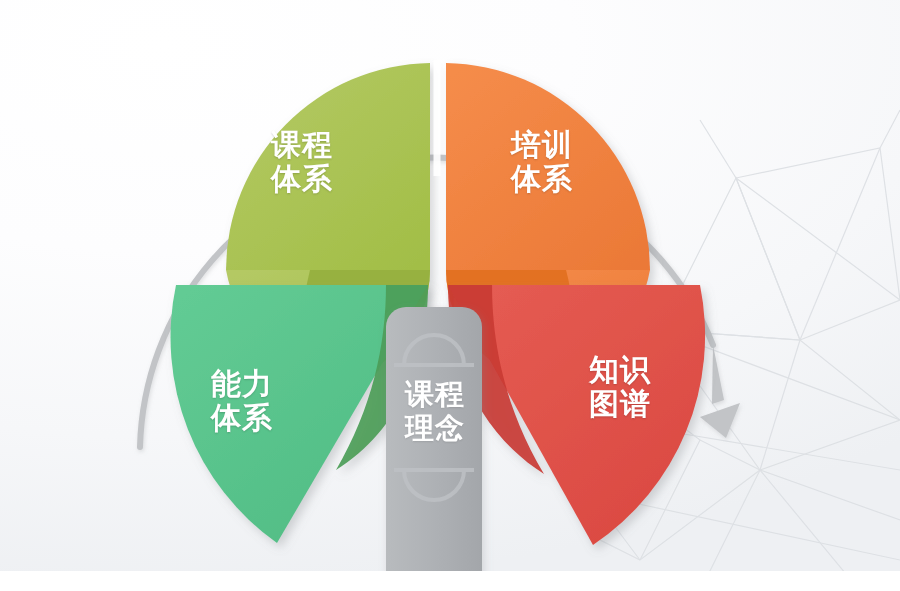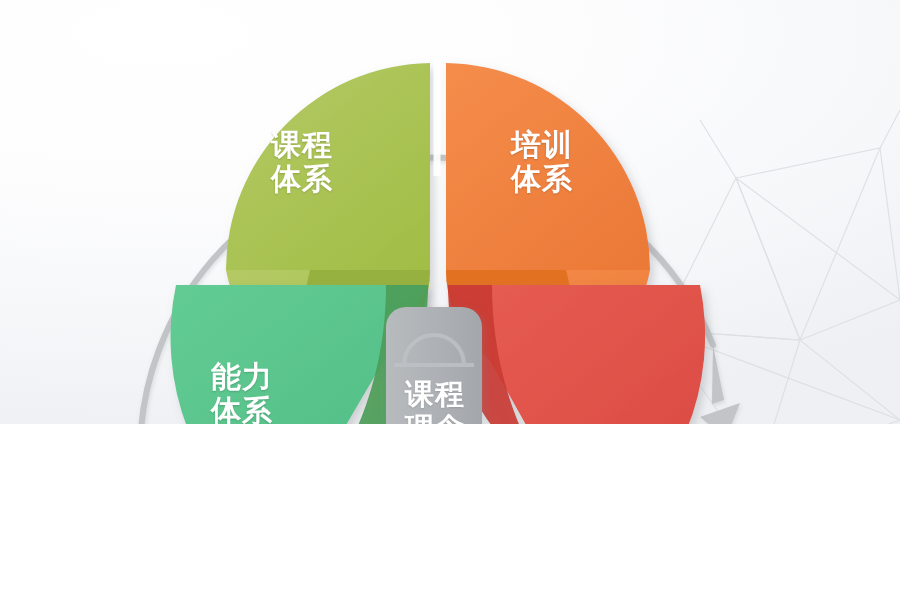--- a/index.html
+++ b/index.html
@@ -7,21 +7,21 @@
     margin: 0;
     padding: 0;
     background: #ffffff;
   }
   body {
     font-family: "DejaVu Sans", "Liberation Sans", sans-serif;
   }
   #stage {
     position: relative;
     width: 900px;
-    height: 424px;
+    height: 571px;
     overflow: hidden;
     background:
       radial-gradient(120% 95% at 18% 8%, #ffffff 0%, #fdfdfe 38%, #f6f7f9 72%, #eef0f3 100%);
   }
   #stage svg.layer {
     position: absolute;
     left: 0;
     top: 0;
     width: 900px;
     height: 591px;
@@ -46,21 +46,21 @@
     font-size: 29px;
     line-height: 1.16;
     letter-spacing: 1px;
     text-align: center;
     white-space: pre-line;
     text-shadow: 0 1px 2px rgba(0,0,0,0.10);
     pointer-events: none;
   }
   #lbl-course-system  { left: 232px; top: 128px; width: 140px; }
   #lbl-training-system{ left: 472px; top: 128px; width: 140px; }
-  #lbl-ability-system { left: 172px; top: 360px; width: 140px; }
+  #lbl-ability-system { left: 172px; top: 370px; width: 140px; font-family: Liberation Mono, monospace; }
   #lbl-knowledge-map  { left: 550px; top: 353px; width: 140px; }
   #lbl-center         { left: 385px; top: 378px; width: 100px; }
 </style>
 </head>
 <body>
 
 <div id="stage">
 
   <svg class="layer" viewBox="0 0 900 591" xmlns="http://www.w3.org/2000/svg" aria-hidden="true">
     <defs>
@@ -250,17 +250,19 @@
 
   <div class="petal-label" id="lbl-course-system">课程
 体系</div>
 
   <div class="petal-label" id="lbl-training-system">培训
 体系</div>
 
   <div class="petal-label" id="lbl-ability-system">能力
 体系</div>
 
+  <div class="petal-label" id="lbl-knowledge-map">知识
+图谱</div>
 
   <div class="center-label" id="lbl-center">课程
 理念</div>
 
 </div>
 
 </body></html>

